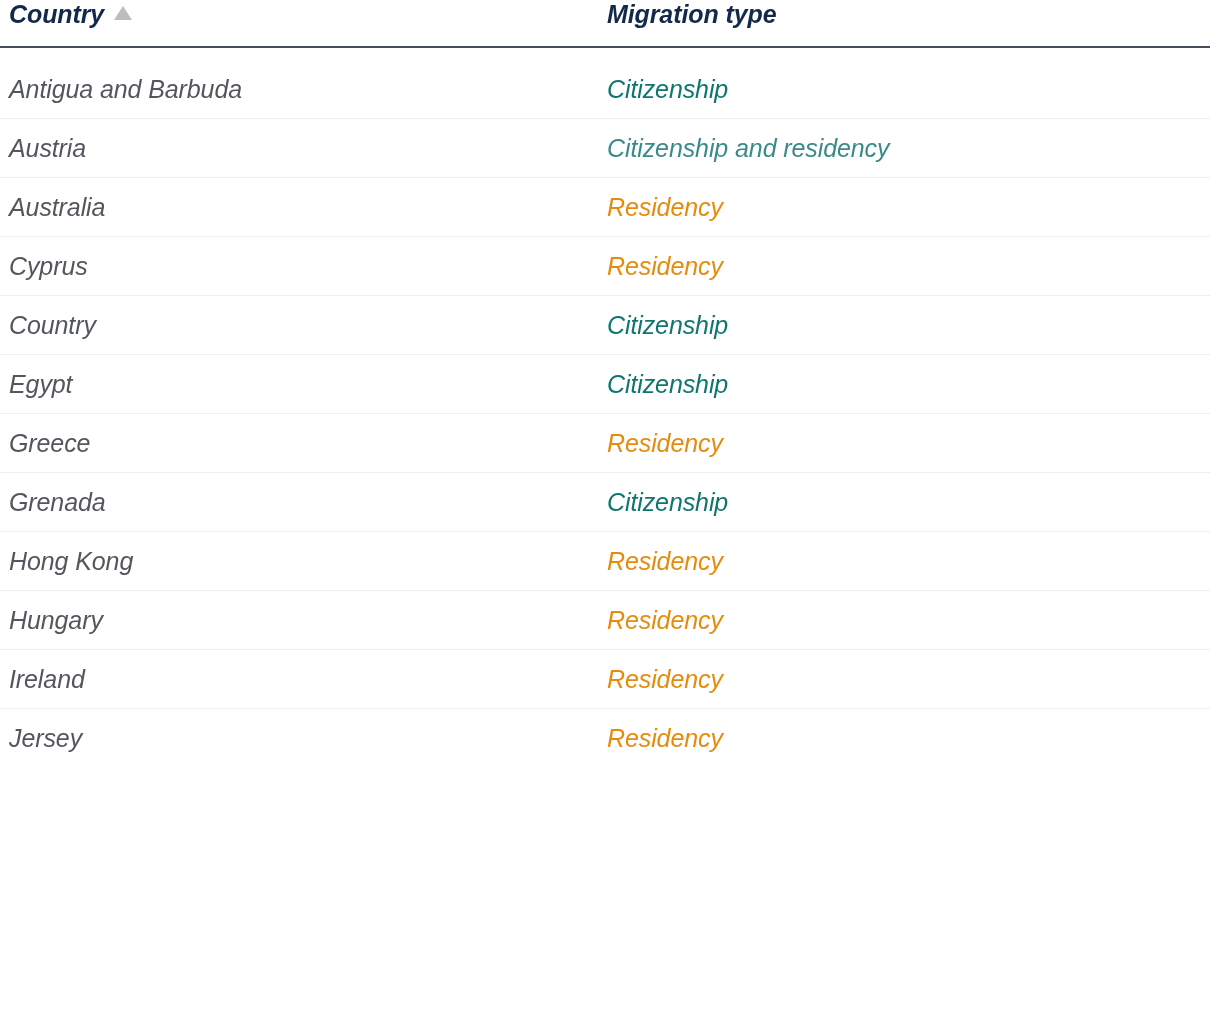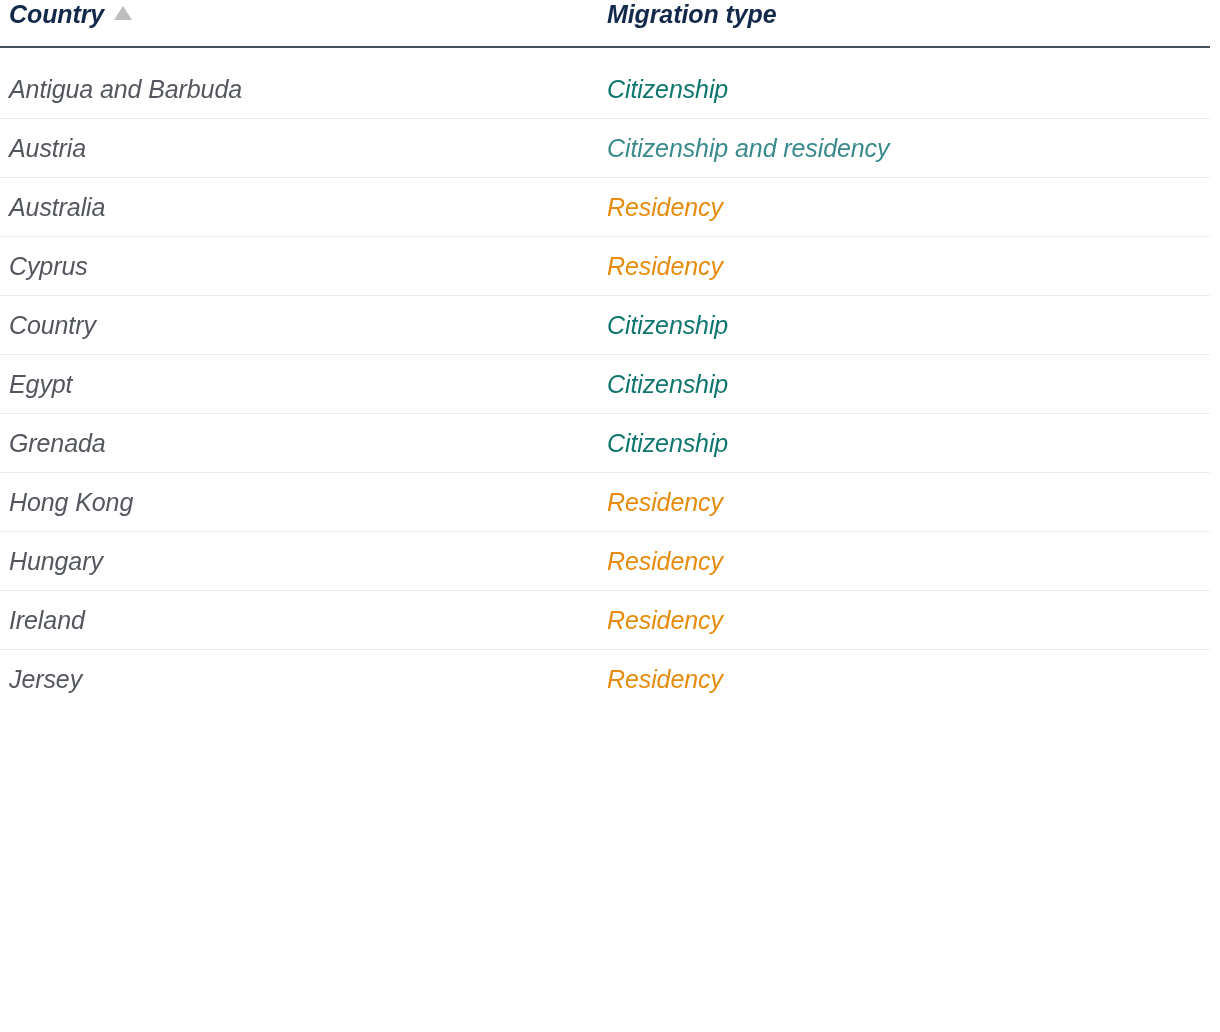--- a/index.html
+++ b/index.html
@@ -140,20 +140,24 @@
         </tr>
         <tr>
           <td class="cell-country">Country</td>
           <td class="cell-type type-citizenship">Citizenship</td>
         </tr>
         <tr>
           <td class="cell-country">Egypt</td>
           <td class="cell-type type-citizenship">Citizenship</td>
         </tr>
         <tr>
+          <td class="cell-country">Greece</td>
+          <td class="cell-type type-residency">Residency</td>
+        </tr>
+        <tr>
           <td class="cell-country">Grenada</td>
           <td class="cell-type type-citizenship">Citizenship</td>
         </tr>
         <tr>
           <td class="cell-country">Hong Kong</td>
           <td class="cell-type type-residency">Residency</td>
         </tr>
         <tr>
           <td class="cell-country">Hungary</td>
           <td class="cell-type type-residency">Residency</td>

